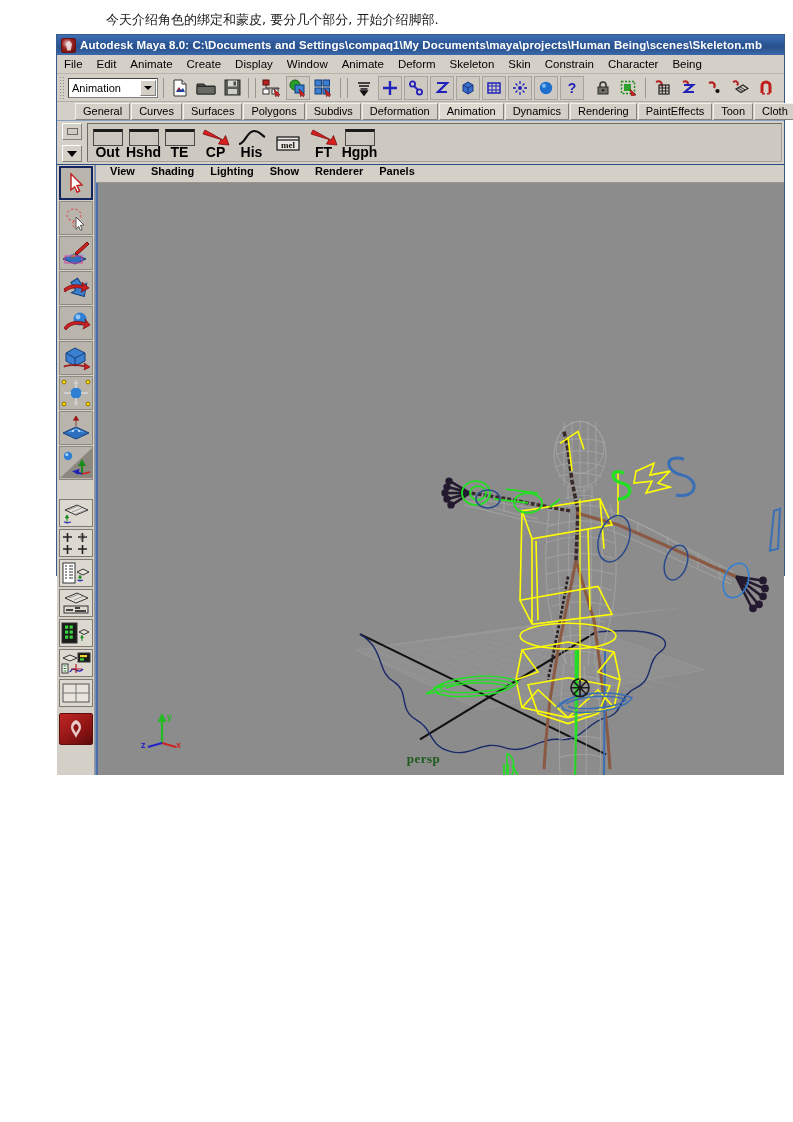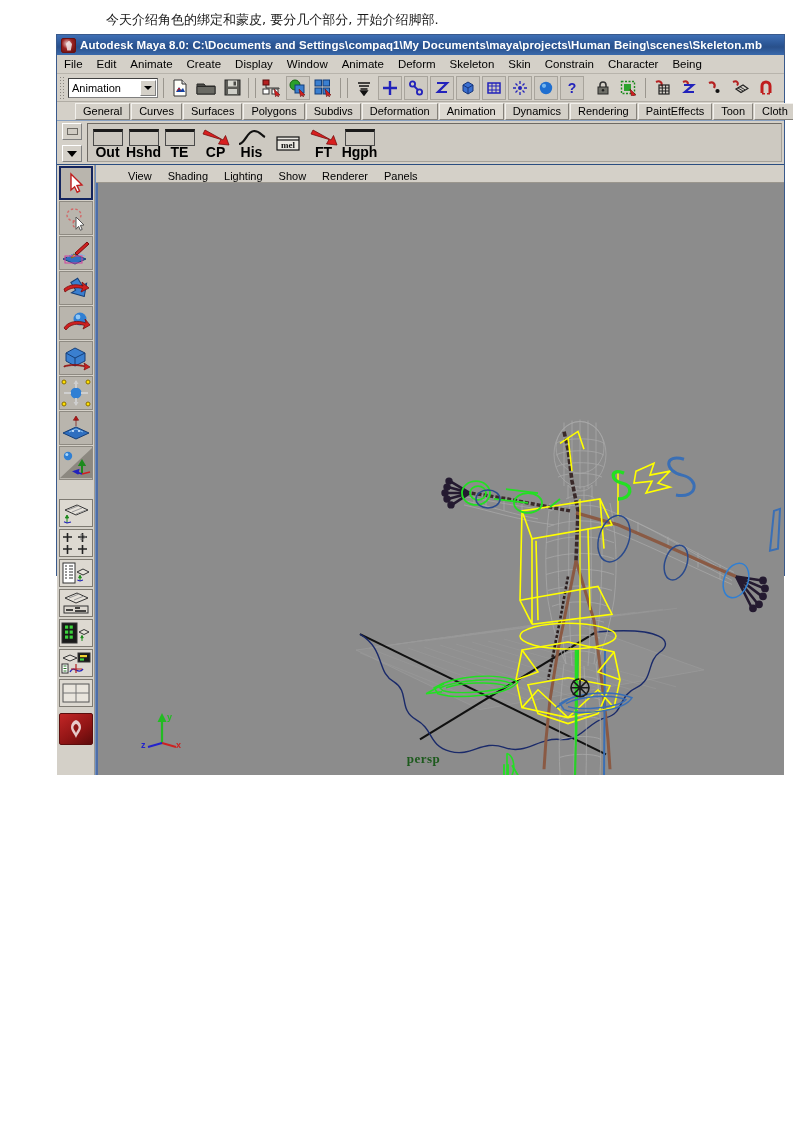--- a/index.html
+++ b/index.html
@@ -179,22 +179,22 @@
     border:1px solid #5a0d0d; border-radius:2px;
     display:flex;align-items:center;justify-content:center;
   }
 
   
   .viewport-wrap {
     flex:1 1 auto; display:flex; flex-direction:column;
     border-left:1px solid #6f8fbf;
   }
   .vp-menubar {
-    height:18px; background:#d4d0c8; display:flex; align-items:flex-end;
-    padding-left:24px; border-bottom:1px solid #9a968e;
+    height:18px; background:#d4d0c8; display:flex; align-items:flex-start;
+    padding-left:6px; border-bottom:1px solid #9a968e;font-weight:bold;
   }
   .vp-menu-item { font-size:11px; color:#000; padding:0 8px; }
   .viewport {
     flex:1 1 auto; position:relative; overflow:hidden;
     background:#8c8c8c;
     border-left:2px solid #4e6ea8;
   }
   .vp-label {
     position:absolute; left:45%; bottom:8px;
     color:#1d5a1d; font-size:13px; font-weight:bold;

